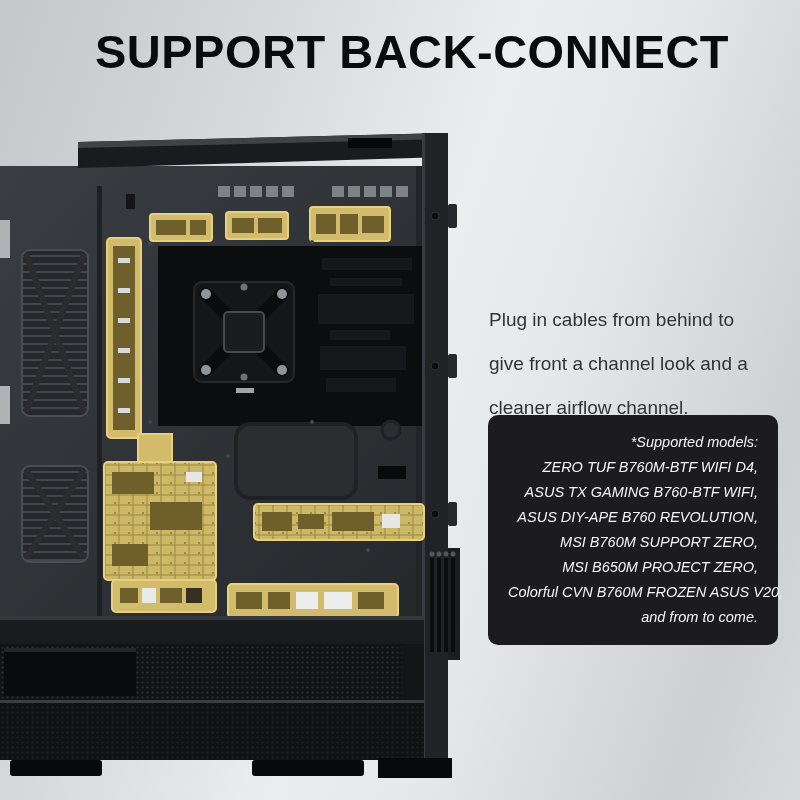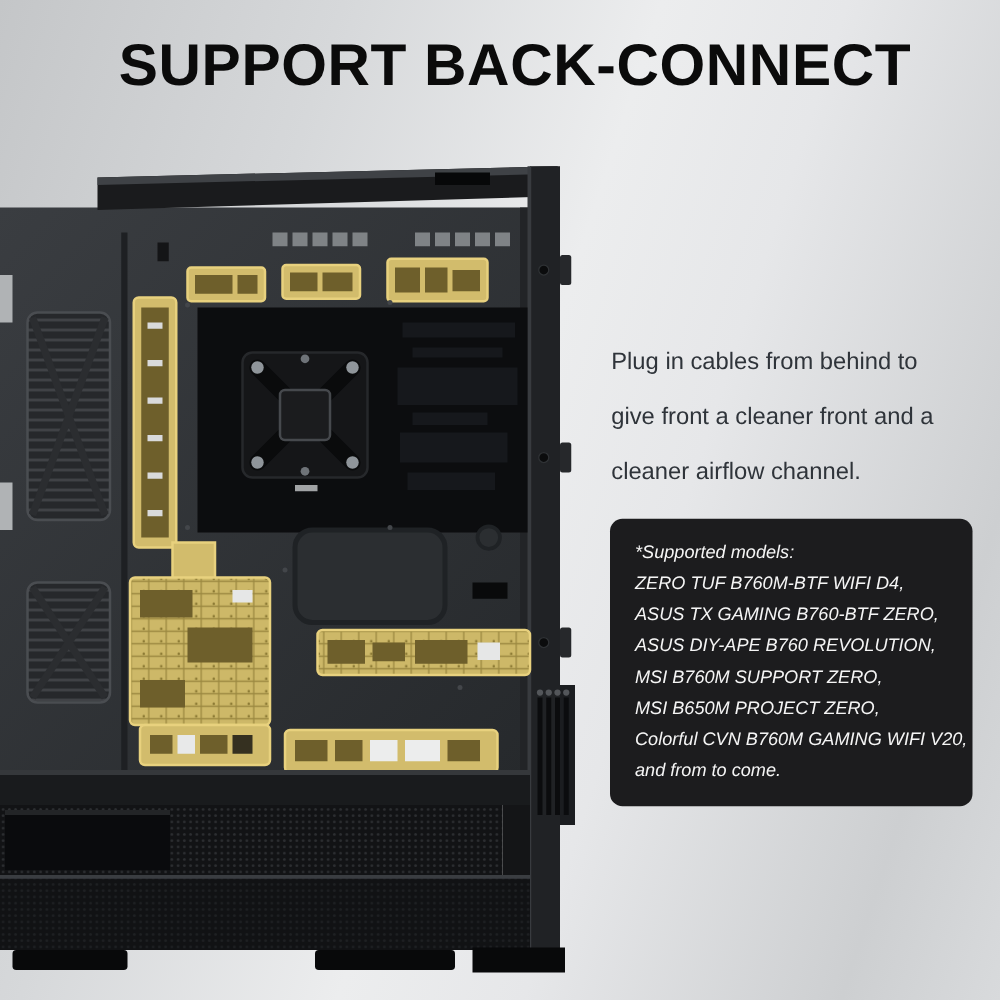--- a/index.html
+++ b/index.html
@@ -5,26 +5,26 @@
   html,body{margin:0;padding:0;background:#dcdddf;}
   .stage{
     position:relative;width:800px;height:800px;overflow:hidden;
     background:linear-gradient(108deg,#c4c6c8 0%,#d6d8da 26%,#ecedee 50%,#e6e7e9 64%,#cdcfd1 88%,#d8dadc 100%);
     font-family:"Liberation Sans",sans-serif;
   }
   .title{position:absolute;top:16px;left:0;width:100%;margin:12px;text-align:center;
     font-weight:bold;color:#0b0b0b;font-size:47px;line-height:47px;letter-spacing:.5px;}
   .title span{display:block;}
   .case-art{position:absolute;left:0;top:130px;width:470px;height:650px;}
-  .desc{position:absolute;left:489px;top:268px;width:292px;
+  .desc{position:absolute;left:489px;top:298px;width:292px;
     font-size:19px;color:#2f343a;line-height:44px;font-weight:400;}
   .models{position:absolute;left:488px;top:415px;width:290px;box-sizing:border-box;
     background:#1c1c1e;border-radius:10px;padding:15px 20px;
     color:#f5f5f5;font-style:italic;font-size:14.5px;line-height:25px;}
-  .model-line{white-space:nowrap;}
+  .model-line{white-space:nowrap;text-align:right;}
 </style>
 </head>
 <body>
 
 <div class="stage">
 
   <h1 class="title">
     <span>SUPPORT BACK-CONNECT</span>
   </h1>
 
@@ -227,28 +227,28 @@
         <circle cx="432" cy="424" r="2.5" fill="#53565a"></circle>
         <circle cx="439" cy="424" r="2.5" fill="#53565a"></circle>
         <circle cx="446" cy="424" r="2.5" fill="#53565a"></circle>
         <circle cx="453" cy="424" r="2.5" fill="#53565a"></circle>
       </g>
     </svg>
   </div>
 
   <div class="desc">
     <div>Plug in cables from behind to</div>
-    <div>give front a cleaner front and a</div>
+    <div>give front a channel look and a</div>
     <div>cleaner airflow channel.</div>
   </div>
 
   <div class="models">
     <div class="model-line">*Supported models:</div>
     <div class="model-line">ZERO TUF B760M-BTF WIFI D4,</div>
-    <div class="model-line">ASUS TX GAMING B760-BTF ZERO,</div>
+    <div class="model-line">ASUS TX GAMING B760-BTF WIFI,</div>
     <div class="model-line">ASUS DIY-APE B760 REVOLUTION,</div>
     <div class="model-line">MSI B760M SUPPORT ZERO,</div>
     <div class="model-line">MSI B650M PROJECT ZERO,</div>
-    <div class="model-line">Colorful CVN B760M GAMING WIFI V20,</div>
+    <div class="model-line">Colorful CVN B760M FROZEN ASUS V20,</div>
     <div class="model-line">and from to come.</div>
   </div>
 
 </div>
 
 </body></html>

